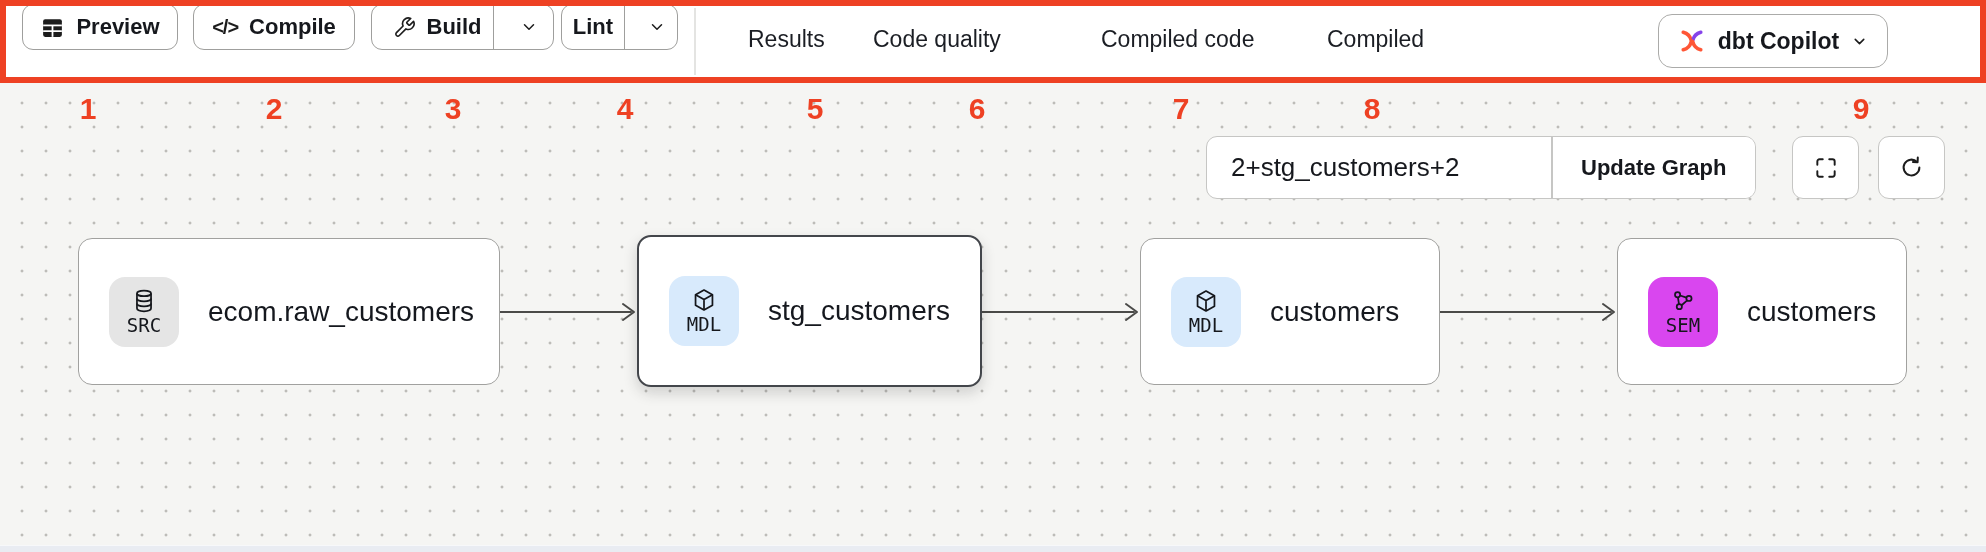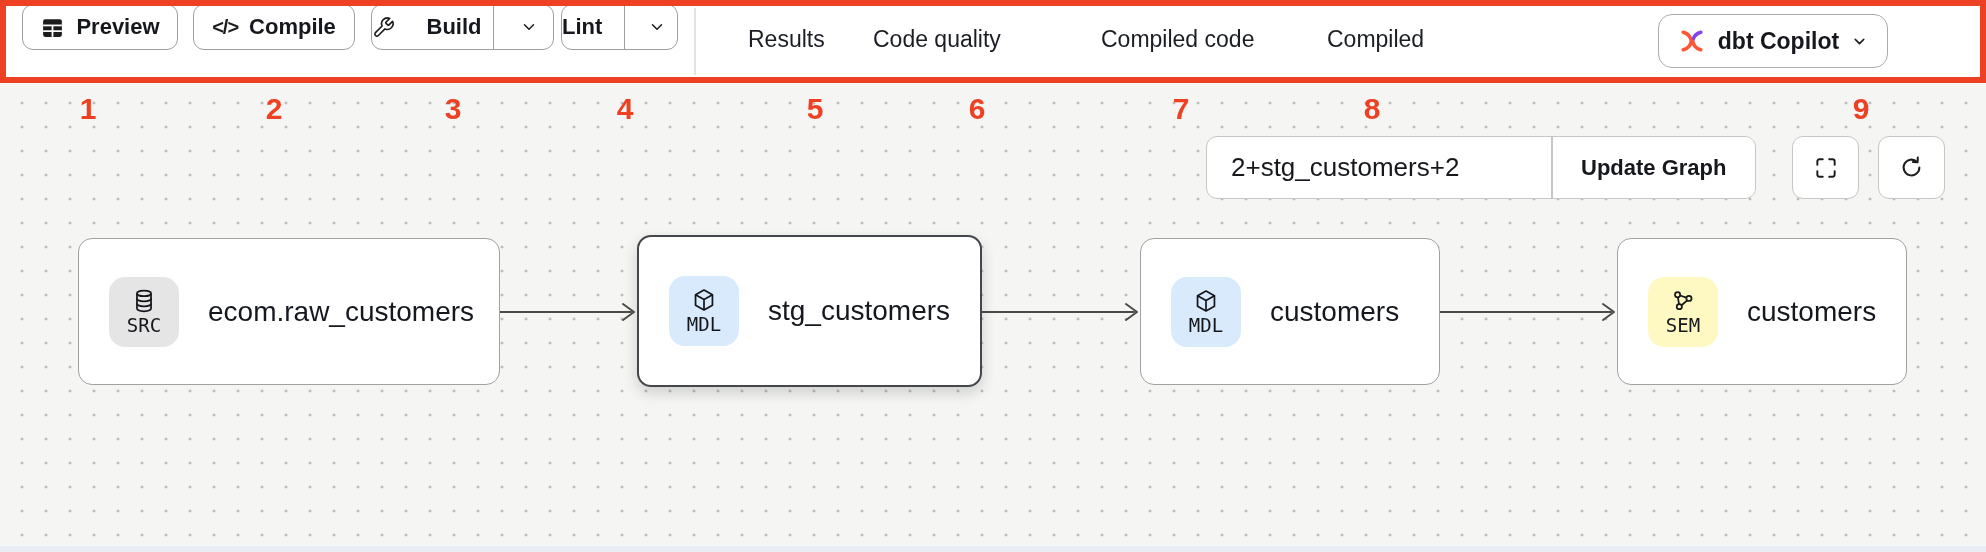--- a/index.html
+++ b/index.html
@@ -19,21 +19,21 @@
 
   
   .toolbar { position:absolute; left:0; top:0; width:1986px; height:83px; background:#fff; }
   .tbtn {
     position:absolute; top:4px; height:46px; background:#fff;
     border:1.5px solid #9f9f9d; border-radius:11px;
     display:flex; align-items:center; justify-content:center; gap:11px;
     font-size:22px; font-weight:600; color:#16181d; cursor:pointer;
   }
   .split { padding:0; }
-  .split .seg-main { display:flex; align-items:center; justify-content:space-between; gap:11px; height:100%; }
+  .split .seg-main { display:flex; align-items:center; justify-content:flex-end; gap:11px; height:100%; }
   .split .seg-divider { width:1.5px; height:100%; background:#9f9f9d; }
   .split .seg-chevron { display:flex; align-items:center; justify-content:center; height:100%; }
 
   .btn-preview { left:22px; width:156px; }
   .btn-compile { left:193px; width:162px; }
   .btn-build   { left:371px; width:183px; }
   .btn-build .seg-main { width:125px; }
   .btn-build .seg-chevron { width:55px; }
   .btn-lint    { left:561px; width:117px; }
   .btn-lint .seg-main { width:64px; }
@@ -262,21 +262,21 @@
           <path d="M12 2.8l7.8 4.4v9.6L12 21.2l-7.8-4.4V7.2z"></path>
           <path d="M4.2 7.2L12 11.6l7.8-4.4 M12 11.6V21.2"></path>
         </g>
       </svg>
       <span class="badge-label">MDL</span>
     </div>
     <span class="node-title">customers</span>
   </div>
 
   <div class="node node-4">
-    <div class="badge" style="background-color: #fef9c3;">
+    <div class="badge" style="background-color: #d946ef;">
       <svg class="ic" width="26" height="26" viewBox="0 0 24 24">
         <g fill="none" stroke="#15171c" stroke-width="1.6">
           <circle cx="7" cy="6.2" r="2.4"></circle>
           <circle cx="17.5" cy="9.6" r="2.4"></circle>
           <circle cx="8.6" cy="17.2" r="2.4"></circle>
           <path d="M9.3 6.9l5.9 2 M7.3 8.6l1 6.2 M10.7 15.9l4.9-4.3"></path>
         </g>
       </svg>
       <span class="badge-label">SEM</span>
     </div>

